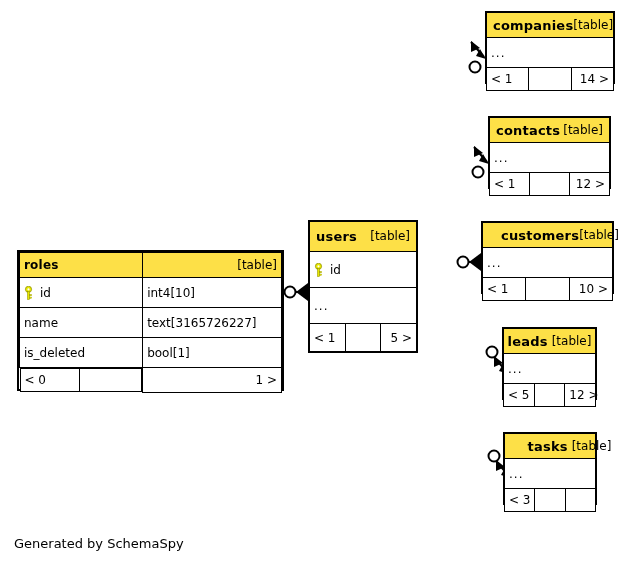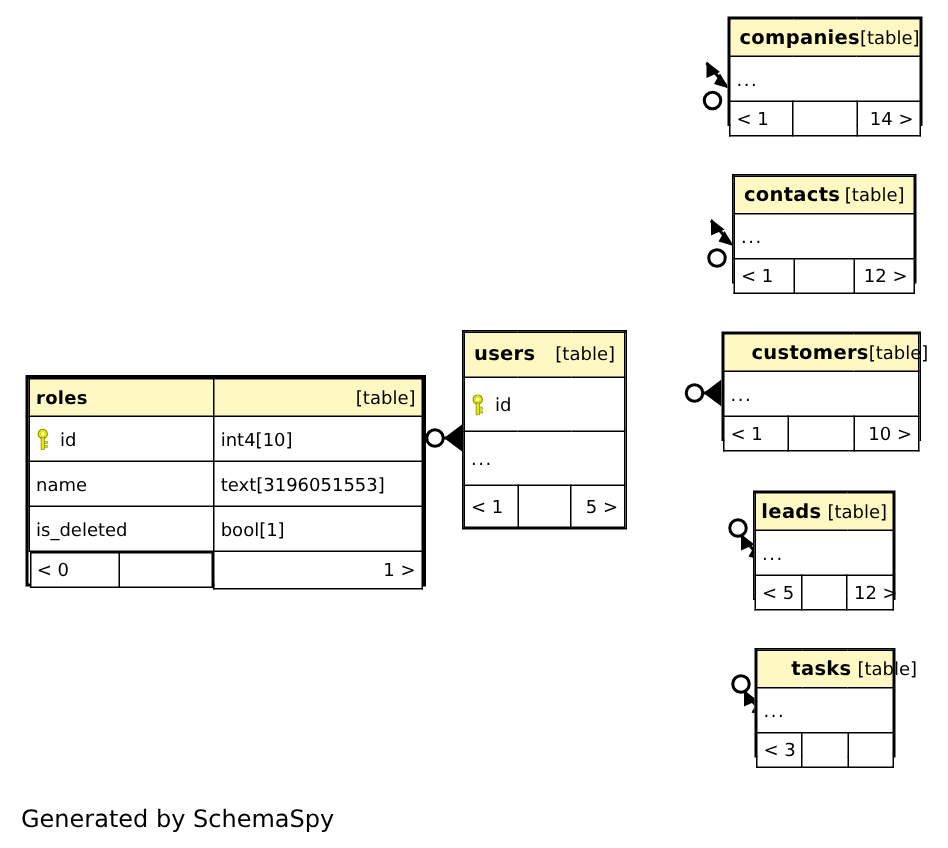--- a/index.html
+++ b/index.html
@@ -37,21 +37,21 @@
     padding: 0 4px;
     font-size: 12px;
     color: #000000;
     white-space: nowrap;
     background: #ffffff;
     line-height: 1;
   }
   .tbl.thick td { border: 1.5px solid #000000; }
 
   .hdr-row td {
-    background: #fef9c3;
+    background: #fde047;
     height: 24px;
     vertical-align: middle;
   }
   .tname {
     font-weight: bold;
     font-size: 13px;
     letter-spacing: 0.2px;
   }
   .ttag {
     font-weight: normal;
@@ -80,21 +80,21 @@
     left: 0; top: 0;
     width: 632px; height: 565px;
     pointer-events: none;
   }
 
   
   #credit {
     position: absolute;
     left: 14px;
     top: 536px;
-    font-size: 16px;
+    font-size: 13px;
     color: #000000;
     font-family: "DejaVu Sans", "Liberation Sans", sans-serif;
   }
 </style>
 </head>
 <body>
 
 <div id="canvas">
 
   <svg id="conns" viewBox="0 0 632 565" width="632" height="565">
@@ -163,21 +163,21 @@
                     <rect x="5.6" y="11" width="2" height="1.4" fill="#e8e800" stroke="#8a8a00" stroke-width="0.4"></rect>
                   </svg>
             </span>
             <span>id</span>
           </span>
         </td>
         <td class="col-type">int4[10]</td>
       </tr>
       <tr class="col-row">
         <td class="indent">name</td>
-        <td class="col-type">text[3196051553]</td>
+        <td class="col-type">text[3165726227]</td>
       </tr>
       <tr class="col-row">
         <td class="indent">is_deleted</td>
         <td class="col-type">bool[1]</td>
       </tr>
       <tr class="foot-row">
         <td style="padding:0;border:none;background:transparent;">
           <table style="width:100%;height:100%;border-collapse:collapse;table-layout:fixed;">
             <tbody>
                   <tr>

